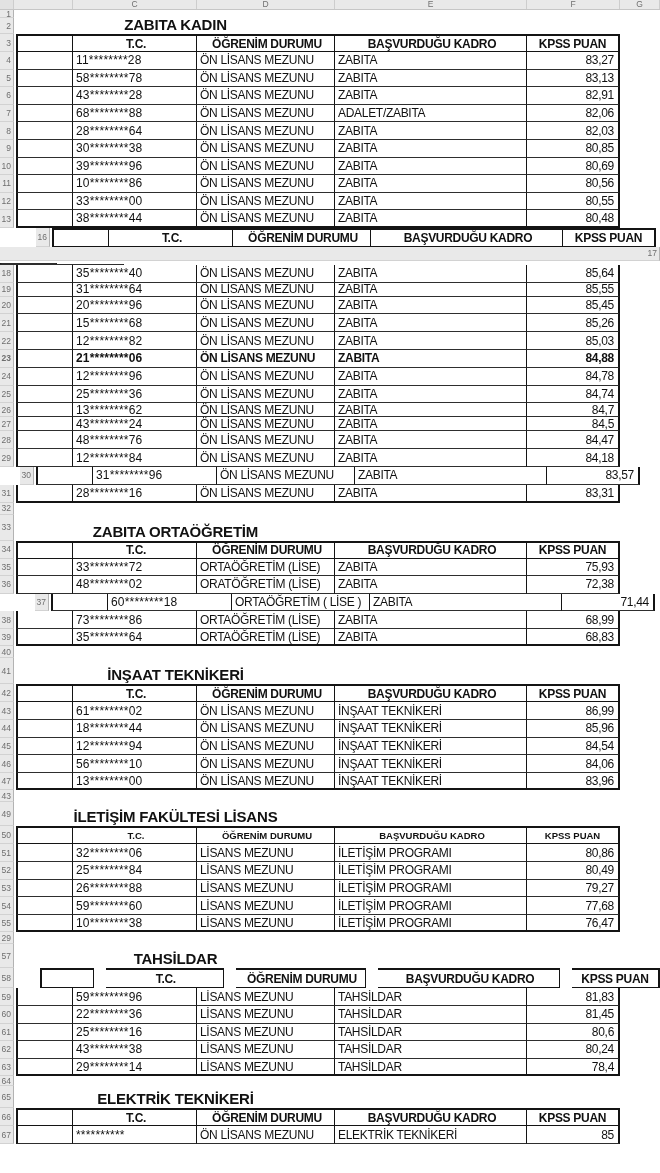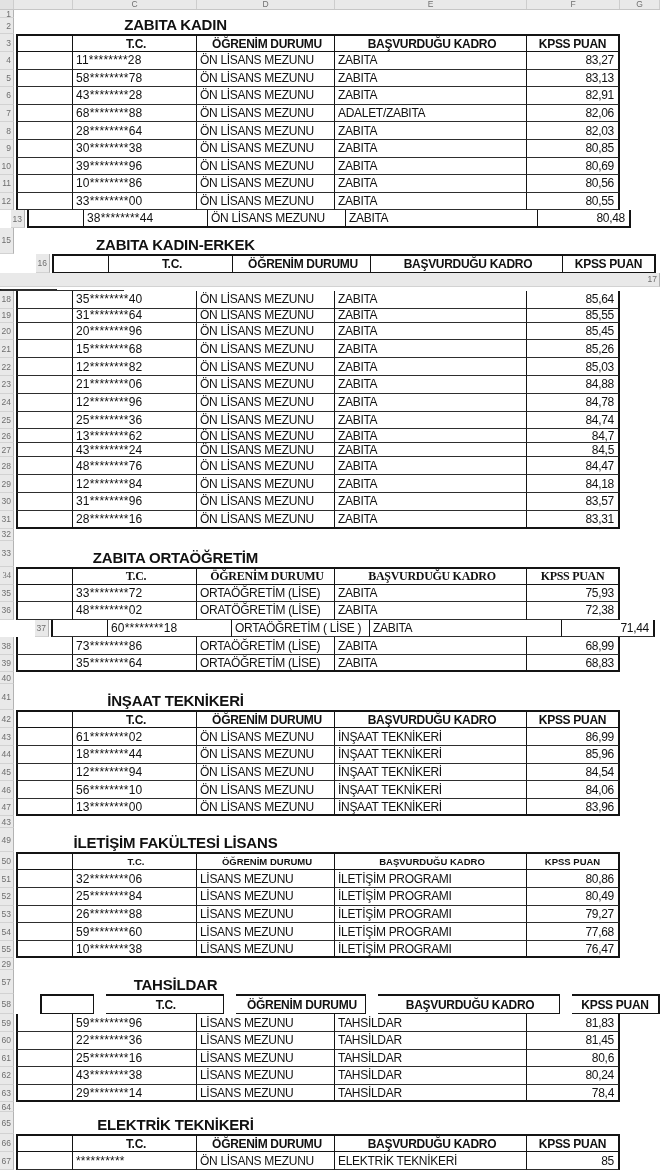--- a/index.html
+++ b/index.html
@@ -138,34 +138,28 @@
     </div>
     <div class="r" style="height: 17.6px;">
       <div class="gut">12</div>
       <div class="marg"></div>
       <div class="c col-b dc first "></div>
       <div class="c col-tc dc  ">33********00</div>
       <div class="c col-eg dc  ">ÖN LİSANS MEZUNU</div>
       <div class="c col-kd dc  ">ZABITA</div>
       <div class="c col-pu dc  last">80,55</div>
     </div>
-    <div class="r lastrow" style="height: 17.6px; padding-left: 11px;">
+    <div class="r lastrow" style="height: 17.6px;">
       <div class="gut">13</div>
       <div class="marg"></div>
       <div class="c col-b dc first "></div>
       <div class="c col-tc dc  ">38********44</div>
       <div class="c col-eg dc  ">ÖN LİSANS MEZUNU</div>
       <div class="c col-kd dc  ">ZABITA</div>
       <div class="c col-pu dc  last">80,48</div>
-    </div>
-    <div class="r" style="height: 26px;">
-      <div class="gut">15</div>
-      <div class="marg"></div>
-      <div class="titlewrap">ZABITA KADIN-ERKEK</div>
-      <div class="blank"></div>
     </div>
     <div class="r" style="height: 19px; margin-left: 36px;">
       <div class="gut">16</div>
       <div class="marg"></div>
       <div class="c col-b hc first "></div>
       <div class="c col-tc hc  ">T.C.</div>
       <div class="c col-eg hc  ">ÖĞRENİM DURUMU</div>
       <div class="c col-kd hc  ">BAŞVURDUĞU KADRO</div>
       <div class="c col-pu hc  last">KPSS PUAN</div>
     </div>
@@ -216,21 +210,21 @@
     </div>
     <div class="r" style="height: 17.8px;">
       <div class="gut">22</div>
       <div class="marg"></div>
       <div class="c col-b dc first "></div>
       <div class="c col-tc dc  ">12********82</div>
       <div class="c col-eg dc  ">ÖN LİSANS MEZUNU</div>
       <div class="c col-kd dc  ">ZABITA</div>
       <div class="c col-pu dc  last">85,03</div>
     </div>
-    <div class="r" style="height: 17.8px;">
+    <div class="r" style="height: 17.8px; font-weight: bold;">
       <div class="gut">23</div>
       <div class="marg"></div>
       <div class="c col-b dc first "></div>
       <div class="c col-tc dc  ">21********06</div>
       <div class="c col-eg dc  ">ÖN LİSANS MEZUNU</div>
       <div class="c col-kd dc  ">ZABITA</div>
       <div class="c col-pu dc  last">84,88</div>
     </div>
     <div class="r" style="height: 17.8px;">
       <div class="gut">24</div>
@@ -279,21 +273,21 @@
     </div>
     <div class="r" style="height: 17.8px;">
       <div class="gut">29</div>
       <div class="marg"></div>
       <div class="c col-b dc first "></div>
       <div class="c col-tc dc  ">12********84</div>
       <div class="c col-eg dc  ">ÖN LİSANS MEZUNU</div>
       <div class="c col-kd dc  ">ZABITA</div>
       <div class="c col-pu dc  last">84,18</div>
     </div>
-    <div class="r" style="height: 17.8px;">
+    <div class="r" style="height: 17.8px; justify-content: center;">
       <div class="gut">30</div>
       <div class="marg"></div>
       <div class="c col-b dc first "></div>
       <div class="c col-tc dc  ">31********96</div>
       <div class="c col-eg dc  ">ÖN LİSANS MEZUNU</div>
       <div class="c col-kd dc  ">ZABITA</div>
       <div class="c col-pu dc  last">83,57</div>
     </div>
     <div class="r lastrow" style="height: 17.8px;">
       <div class="gut">31</div>
@@ -308,21 +302,21 @@
       <div class="gut">32</div>
       <div class="marg"></div>
       <div class="blank"></div>
     </div>
     <div class="r" style="height: 26px;">
       <div class="gut">33</div>
       <div class="marg"></div>
       <div class="titlewrap">ZABITA ORTAÖĞRETİM</div>
       <div class="blank"></div>
     </div>
-    <div class="r" style="height: 18px; font-family: Liberation Serif, serif;">
+    <div class="r" style="height: 18px;">
       <div class="gut">34</div>
       <div class="marg"></div>
       <div class="c col-b hc first "></div>
       <div class="c col-tc hc  ">T.C.</div>
       <div class="c col-eg hc  ">ÖĞRENİM DURUMU</div>
       <div class="c col-kd hc  ">BAŞVURDUĞU KADRO</div>
       <div class="c col-pu hc  last">KPSS PUAN</div>
     </div>
     <div class="r" style="height: 17.6px;">
       <div class="gut">35</div>

